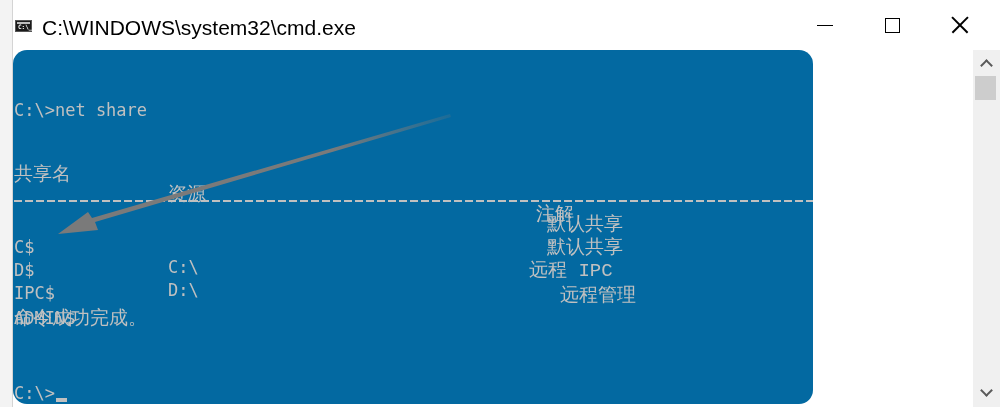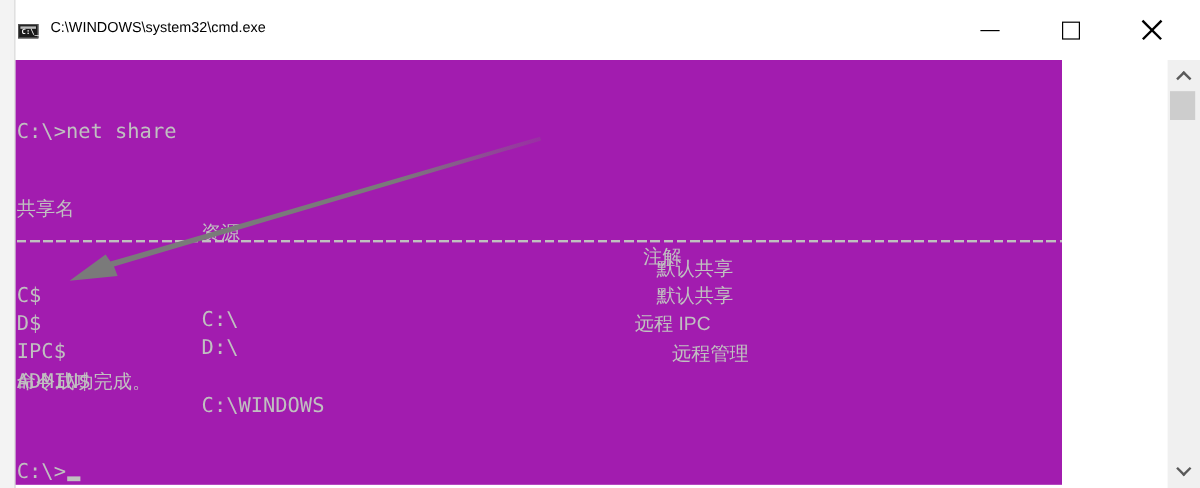--- a/index.html
+++ b/index.html
@@ -2,34 +2,34 @@
 <html><head>
 <meta charset="utf-8">
 <style>
   html, body { margin:0; padding:0; }
   body { width:1000px; height:407px; background:#ffffff; position:relative; overflow:hidden; font-family:"Liberation Sans", sans-serif; }
   .left-edge { position:absolute; left:0; top:0; width:12px; height:407px; background:#f3f3f3; border-right:1px solid #d4d4d4; }
   .titlebar { position:absolute; left:13px; top:0; width:987px; height:50px; background:#ffffff; }
   .app-icon { position:absolute; left:15px; top:20px; width:17px; height:12px; background:#1a1a1a; border:1px solid #555; box-sizing:border-box; }
   .app-icon::before { content:""; position:absolute; left:1px; top:1px; right:1px; height:2px; background:#bdbdbd; }
   .app-icon span { position:absolute; left:2px; top:2px; font-family:"DejaVu Sans Mono", monospace; font-size:6px; color:#fff; font-weight:bold; line-height:8px; }
-  .title-text { position:absolute; left:42px; top:16px; font-size:12px; color:#000; }
+  .title-text { position:absolute; left:42px; top:16px; font-size:21px; color:#000; }
   .win-btn { position:absolute; top:0; width:46px; height:50px; display:flex; align-items:center; justify-content:center; cursor:pointer; }
   .btn-min { left:802px; }
   .btn-max { left:869px; }
   .btn-close { left:937px; }
   .min-glyph { width:16px; height:1px; background:#000; }
   .max-glyph { width:13px; height:13px; border:1px solid #000; }
   .close-glyph { position:relative; width:18px; height:18px; }
   .close-glyph::before, .close-glyph::after { content:""; position:absolute; left:-2px; top:8px; width:22px; height:1.5px; background:#000; }
   .close-glyph::before { transform:rotate(45deg); }
   .close-glyph::after { transform:rotate(-45deg); }
-  .console { position:absolute; left:13px; top:50px; width:872px; height:354px; background:#a21caf; overflow:hidden; }
+  .console { position:absolute; left:13px; top:50px; width:800px; height:354px; background:#0369a1; overflow:hidden;border-radius:14px; }
   .line { position:absolute; left:1px; color:#c0c0c0; font-family:"DejaVu Sans Mono", "Liberation Mono", monospace; font-size:17px; white-space:pre; line-height:20px; }
-  .cjk { font-family:Liberation Sans, sans-serif; font-size:16px; }
+  .cjk { font-family:Liberation Mono, monospace; font-size:19px; }
   .col { position:absolute; white-space:pre; }
   .dash { position:absolute; left:1px; top:150px; width:935px; height:1.5px; background:repeating-linear-gradient(90deg,#c0c0c0 0 8px, transparent 8px 11px); }
   .cursor { display:inline-block; width:11px; height:4px; background:#c0c0c0; vertical-align:-3px; margin-left:1px; }
   .scrollbar { position:absolute; left:973px; top:50px; width:27px; height:357px; background:#f0f0f0; }
   .scroll-up, .scroll-down { position:absolute; left:0; width:27px; height:20px; display:flex; align-items:center; justify-content:center; cursor:pointer; }
   .scroll-up { top:3px; }
   .scroll-down { top:332px; }
   .chev { width:7px; height:7px; border-left:2px solid #5a5a5a; border-top:2px solid #5a5a5a; }
   .chev.up { transform:rotate(45deg); margin-top:4px; }
   .chev.down { transform:rotate(225deg); margin-top:-4px; }
@@ -78,21 +78,20 @@
     <span class="col" style="left:154px;">D:\</span>
     <span class="col cjk" style="left:533px;top:-2px;">默认共享</span>
   </div>
   <div class="line" style="top:213px;">
     <span class="col" style="left:0;">IPC$</span>
     <span class="col" style="left:154px;"></span>
     <span class="col cjk" style="left:515px;top:-2px;">远程 IPC</span>
   </div>
   <div class="line" style="top:238px;">
     <span class="col" style="left:0;">ADMIN$</span>
-    <span class="col" style="left:154px;">C:\WINDOWS</span>
     <span class="col cjk" style="left:546px;top:-2px;">远程管理</span>
   </div>
 
   <div class="line cjk" style="top:259px;">命令成功完成。</div>
 
   <div class="line" style="top:333px;"><span>C:\&gt;</span><span class="cursor"></span></div>
 </div>
 
 <svg class="arrow-annot" viewBox="0 0 1000 407">
   <defs>

